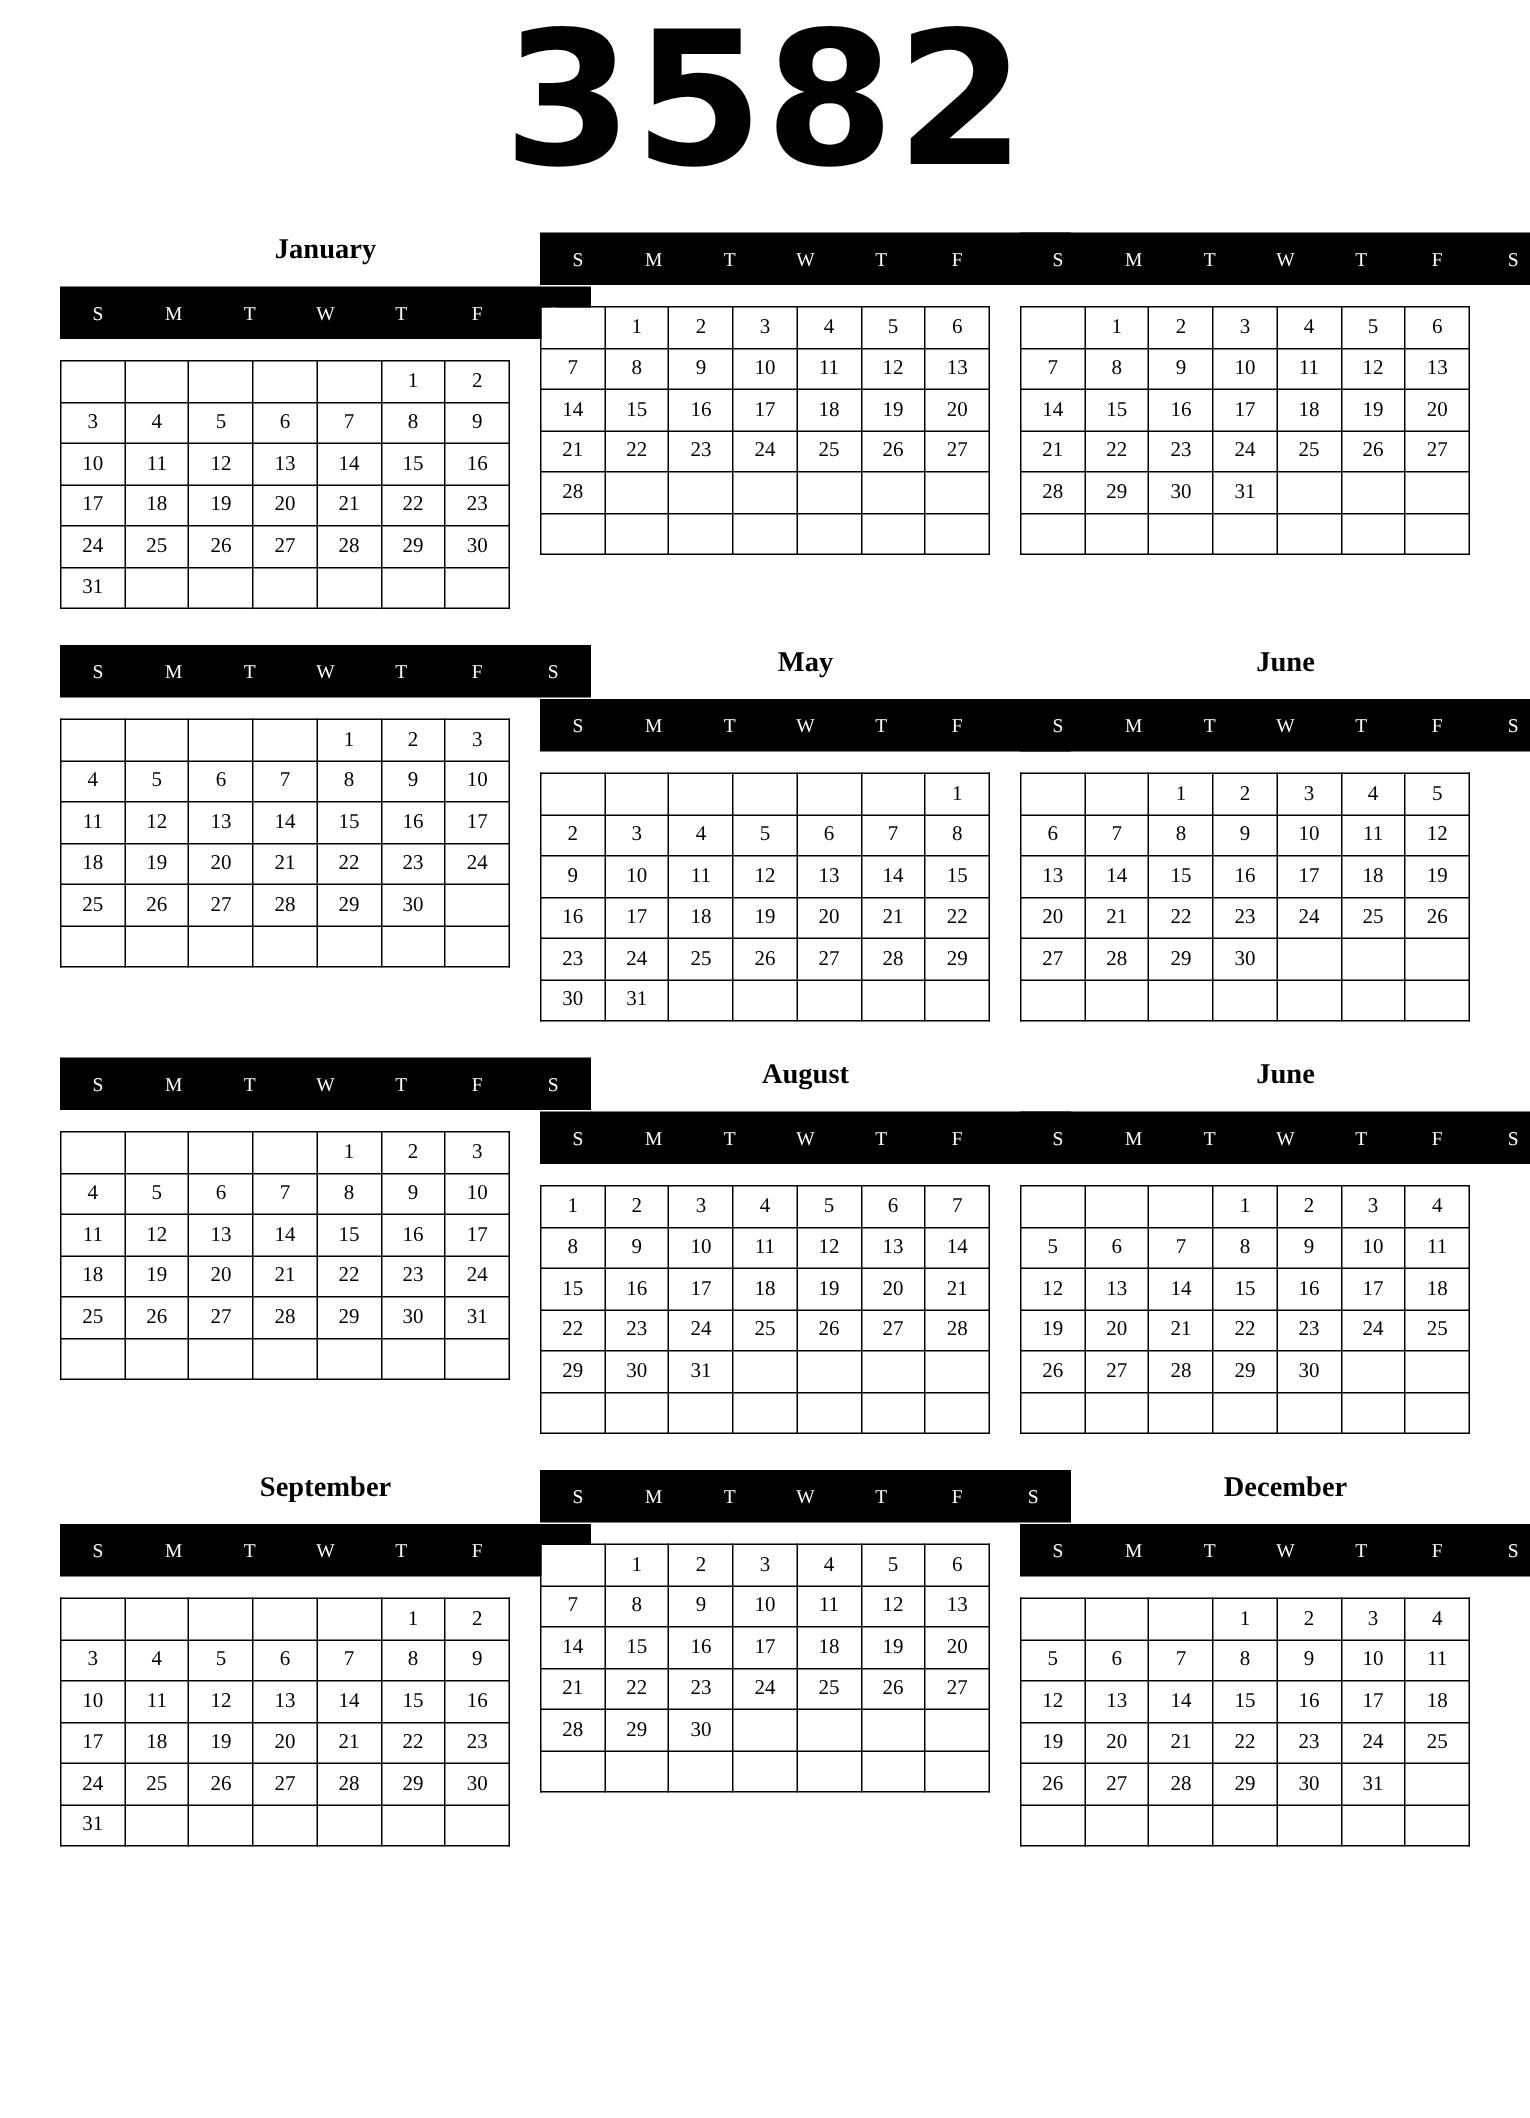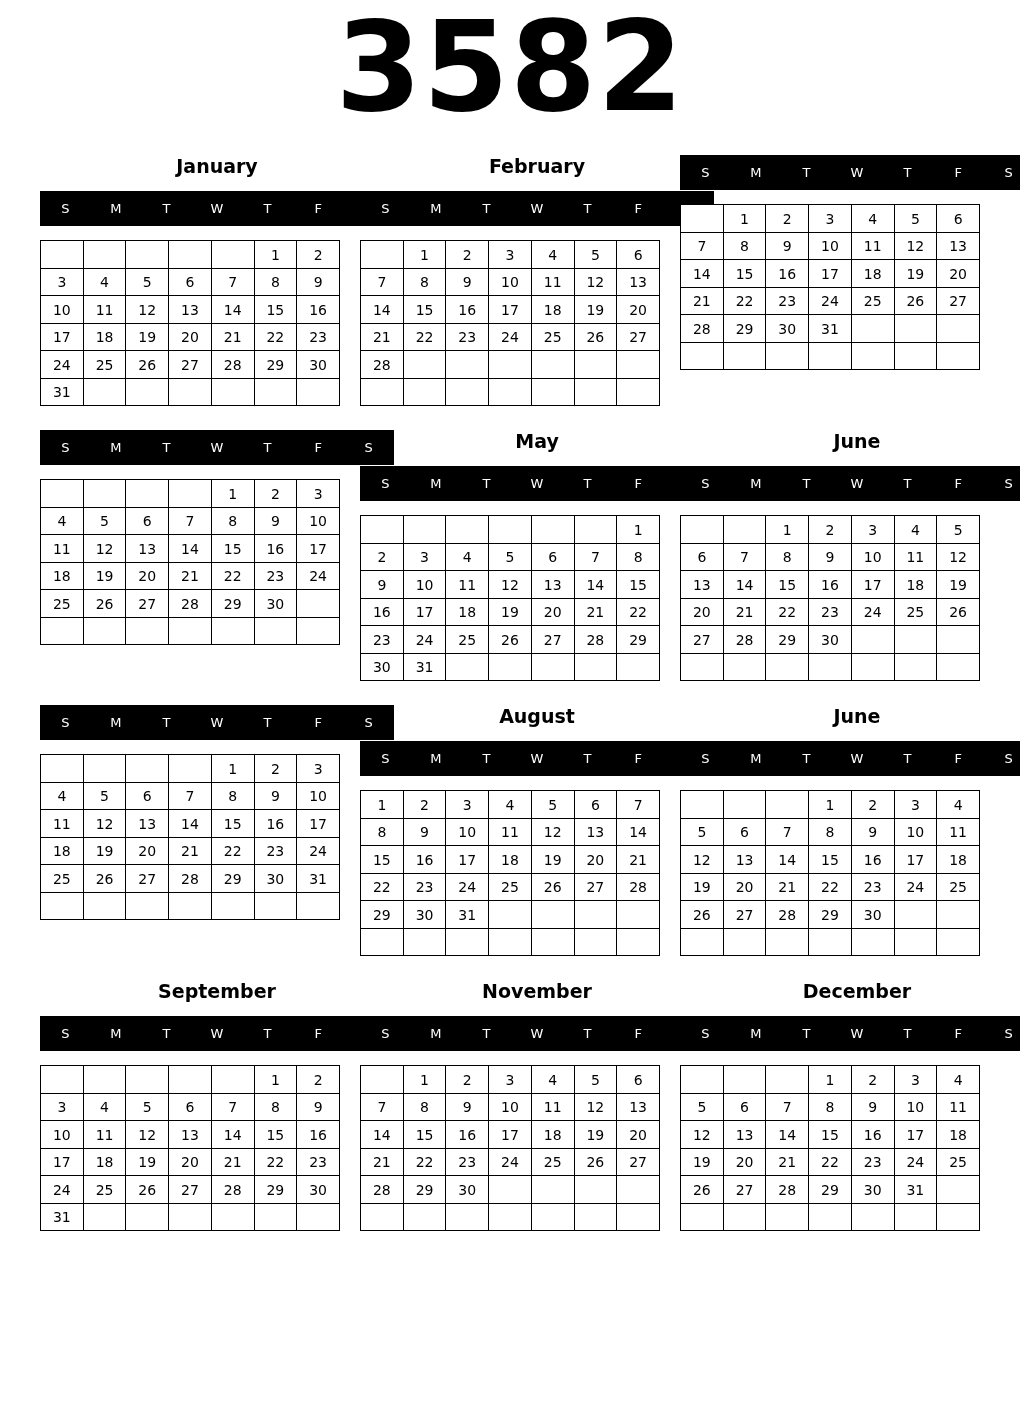--- a/index.html
+++ b/index.html
@@ -25,20 +25,21 @@
   .months-grid {
     display: grid;
     grid-template-columns: repeat(3, 300px);
     column-gap: 20px;
     row-gap: 24px;
     justify-content: center;
     margin-top: 22px;
   }
   .month {
     width: 354px;
+    font-family: Liberation Serif, serif;
   }
   .month-name {
     text-align: center;
     font-weight: bold;
     font-size: 19px;
     line-height: 23px;
     margin-bottom: 13px;
   }
   .dow-header {
     display: grid;
@@ -140,21 +141,20 @@
               <td></td>
               <td></td>
               <td></td>
               <td></td>
             </tr>
           </tbody>
         </table>
   </div>
 
   <div class="month">
-    <div class="month-name">February</div>
     <div class="dow-header">
           <span class="dow-cell">S</span>
           <span class="dow-cell">M</span>
           <span class="dow-cell">T</span>
           <span class="dow-cell">W</span>
           <span class="dow-cell">T</span>
           <span class="dow-cell">F</span>
           <span class="dow-cell">S</span>
         </div>
     <table class="days">
@@ -776,21 +776,20 @@
               <td></td>
               <td></td>
               <td></td>
               <td></td>
             </tr>
           </tbody>
         </table>
   </div>
 
   <div class="month">
-    <div class="month-name">November</div>
     <div class="dow-header">
           <span class="dow-cell">S</span>
           <span class="dow-cell">M</span>
           <span class="dow-cell">T</span>
           <span class="dow-cell">W</span>
           <span class="dow-cell">T</span>
           <span class="dow-cell">F</span>
           <span class="dow-cell">S</span>
         </div>
     <table class="days">

